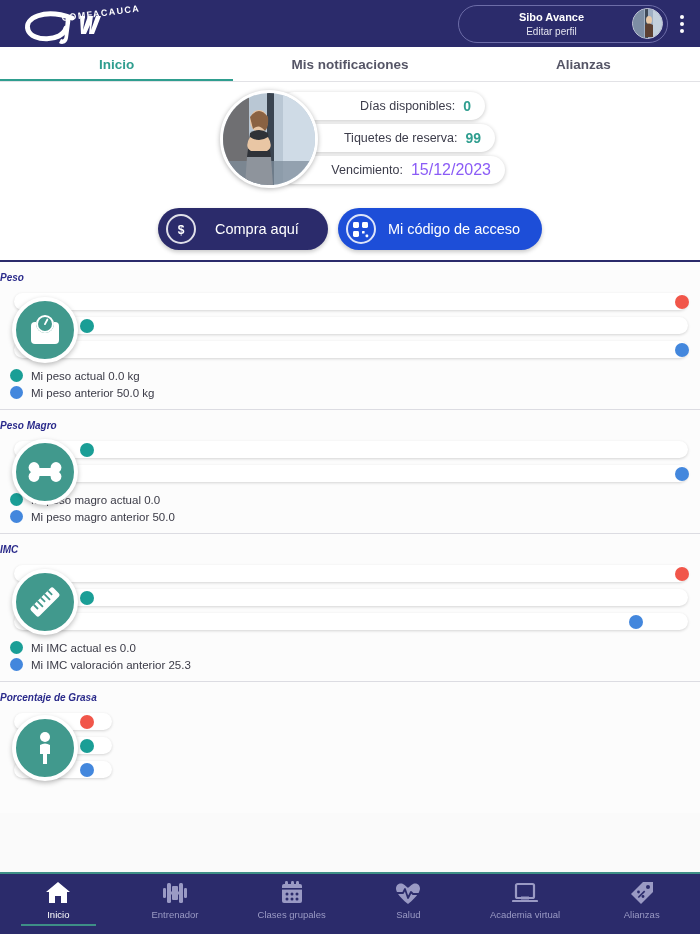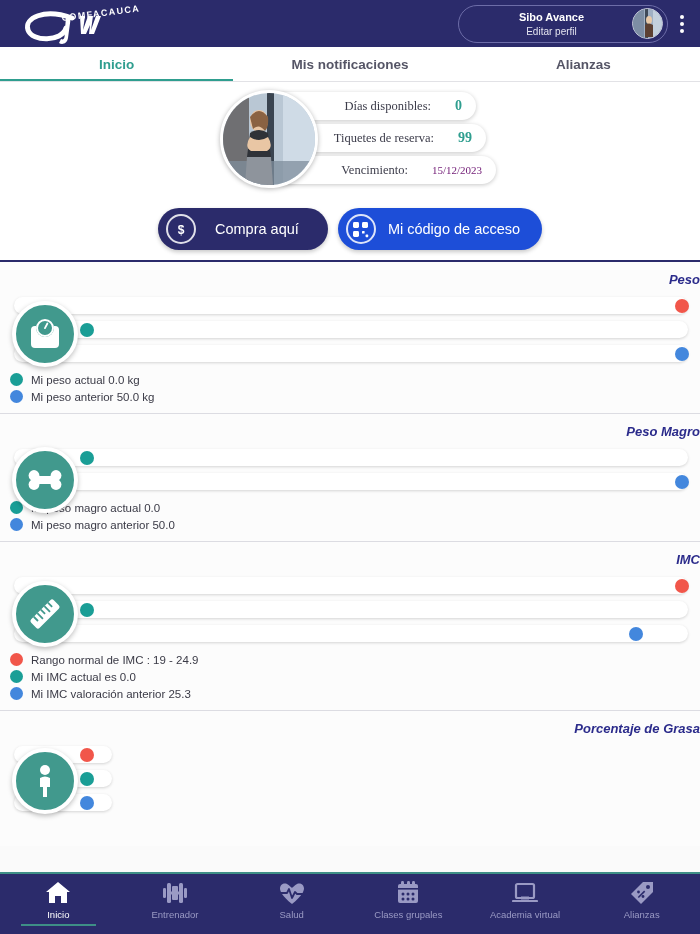--- a/index.html
+++ b/index.html
@@ -56,29 +56,29 @@
     background: #ffffff; padding: 8px 0 10px 0;
     display: flex; justify-content: center;
   }
   .stats { position: relative; width: 260px; height: 104px; }
   .avatar-lg {
     position: absolute; left: 0; top: 0; width: 98px; height: 98px;
     border-radius: 50%; background: #fff; border: 3px solid #fff;
     box-shadow: 0 1px 5px rgba(0,0,0,.30); overflow: hidden; z-index: 3;
   }
   .stat-row {
-    position: absolute; left: 51px; height: 28px;
+    position: absolute; left: 60px; height: 28px;
     background: #fff; border-radius: 16px;
     box-shadow: 0 1px 4px rgba(0,0,0,.22);
     display: flex; align-items: center; justify-content: flex-end;
-    padding-right: 14px; gap: 24px; font-size: 12.5px; font-family: Liberation Serif, serif;
+    padding-right: 14px; gap: 8px; font-size: 12.5px;
   }
   .stat-label { color: #3c3c4a; }
   .stat-value { font-weight: bold; color: #2f9e8f; font-size: 14px; }
-  .stat-value.plain { color: #701a75; font-weight: normal; font-size: 11px; }
+  .stat-value.plain { color: #8b5cf6; font-weight: normal; font-size: 16px; }
   .r1 { top: 2px;  width: 205px; z-index: 2; }
   .r2 { top: 34px; width: 215px; z-index: 2; }
   .r3 { top: 66px; width: 225px; z-index: 2; }
 
   
   .actions {
     background: #fff; display: flex; justify-content: center; gap: 10px;
     padding: 4px 0 10px 0; position: relative;
   }
   .btn {
@@ -95,21 +95,21 @@
     display: flex; align-items: center; justify-content: center;
     flex: 0 0 30px;
   }
   .btn-label { flex: 1; text-align: center; line-height: 16px; }
   .divider-navy { height: 2px; background: #2b2b6b; }
   .divider-thin { height: 1px; background: #dcdce2; }
 
   
   .section { background: #fcfcfc; padding: 6px 0 4px 0; position: relative; }
   .section-title {
-    text-align: right; font-size: 13px; font-style: italic;
+    text-align: left; font-size: 10px; font-style: italic;
     font-weight: bold; color: #2b2b8b; padding: 4px 0 6px 0;
   }
   .sliders { position: relative; padding-left: 0; }
   .track-row { position: relative; height: 24px; }
   .track {
     position: absolute; left: 14px; right: 12px; top: 4px; height: 17px;
     background: #ffffff; border-radius: 10px;
     box-shadow: 0 1px 3px rgba(0,0,0,.16);
   }
   .track.stub { right: auto; width: 98px; }
@@ -368,24 +368,20 @@
         <div class="track"></div>
         <div class="thumb teal" style="left:80px;"></div>
       </div>
       <div class="track-row">
         <div class="track"></div>
         <div class="thumb blue" style="left:629px;"></div>
       </div>
     </div>
     <div class="legend">
       <div class="legend-item">
-        <span class="legend-dot dot-red"></span>
-        <span>Rango normal de IMC : 19 - 24.9</span>
-      </div>
-      <div class="legend-item">
         <span class="legend-dot dot-teal"></span>
         <span>Mi IMC actual es 0.0</span>
       </div>
       <div class="legend-item">
         <span class="legend-dot dot-blue"></span>
         <span>Mi IMC valoración anterior 25.3</span>
       </div>
     </div>
   </div>
   <div class="divider-thin"></div>
@@ -433,31 +429,20 @@
         <svg width="28" height="22" viewBox="0 0 28 22" fill="#9a9ac4">
           <rect x="11" y="4" width="6" height="14" rx="1"></rect>
           <rect x="6" y="1" width="4" height="20" rx="1.5"></rect>
           <rect x="18" y="1" width="4" height="20" rx="1.5"></rect>
           <rect x="2" y="6" width="3" height="10" rx="1.2"></rect>
           <rect x="23" y="6" width="3" height="10" rx="1.2"></rect>
           <rect x="10" y="9.5" width="8" height="3"></rect>
         </svg>
       </span>
       <span class="nav-label">Entrenador</span>
-    </div>
-
-    <div class="nav-item">
-      <span class="nav-ico">
-        <svg width="26" height="23" viewBox="0 0 26 23" fill="#9a9ac4">
-          <path d="M13 22 C3 14, 1 9, 1 6.5 C1 2.5, 5 0.5, 8 2 C10 3, 13 6, 13 6
-                   C13 6, 16 3, 18 2 C21 0.5, 25 2.5, 25 6.5 C25 9, 23 14, 13 22 Z"></path>
-          <path d="M2 11 L8 11 L10 7 L13 16 L16 10 L18 12 L24 12" fill="none" stroke="#2b2b6b" stroke-width="1.8" stroke-linejoin="round"></path>
-        </svg>
-      </span>
-      <span class="nav-label">Salud</span>
     </div>
 
     <div class="nav-item">
       <span class="nav-ico">
         <svg width="24" height="24" viewBox="0 0 24 24" fill="#9a9ac4">
           <rect x="2" y="3" width="20" height="19" rx="2"></rect>
           <rect x="5" y="0" width="3" height="5" rx="1.4"></rect>
           <rect x="11" y="0" width="3" height="5" rx="1.4"></rect>
           <rect x="16" y="0" width="3" height="5" rx="1.4"></rect>
           <g fill="#2b2b6b">
@@ -469,20 +454,31 @@
               <circle cx="12" cy="18" r="1.5"></circle>
               <circle cx="17" cy="18" r="1.5"></circle>
           </g>
         </svg>
       </span>
       <span class="nav-label">Clases grupales</span>
     </div>
 
     <div class="nav-item">
       <span class="nav-ico">
+        <svg width="26" height="23" viewBox="0 0 26 23" fill="#9a9ac4">
+          <path d="M13 22 C3 14, 1 9, 1 6.5 C1 2.5, 5 0.5, 8 2 C10 3, 13 6, 13 6
+                   C13 6, 16 3, 18 2 C21 0.5, 25 2.5, 25 6.5 C25 9, 23 14, 13 22 Z"></path>
+          <path d="M2 11 L8 11 L10 7 L13 16 L16 10 L18 12 L24 12" fill="none" stroke="#2b2b6b" stroke-width="1.8" stroke-linejoin="round"></path>
+        </svg>
+      </span>
+      <span class="nav-label">Salud</span>
+    </div>
+
+    <div class="nav-item">
+      <span class="nav-ico">
         <svg width="26" height="22" viewBox="0 0 26 22" fill="none" stroke="#9a9ac4" stroke-width="2.2">
           <rect x="4" y="2" width="18" height="14" rx="1.5"></rect>
           <path d="M1 19 L25 19" stroke-linecap="round"></path>
           <path d="M9 16 L17 16" stroke-width="3"></path>
         </svg>
       </span>
       <span class="nav-label">Academia virtual</span>
     </div>
 
     <div class="nav-item">

